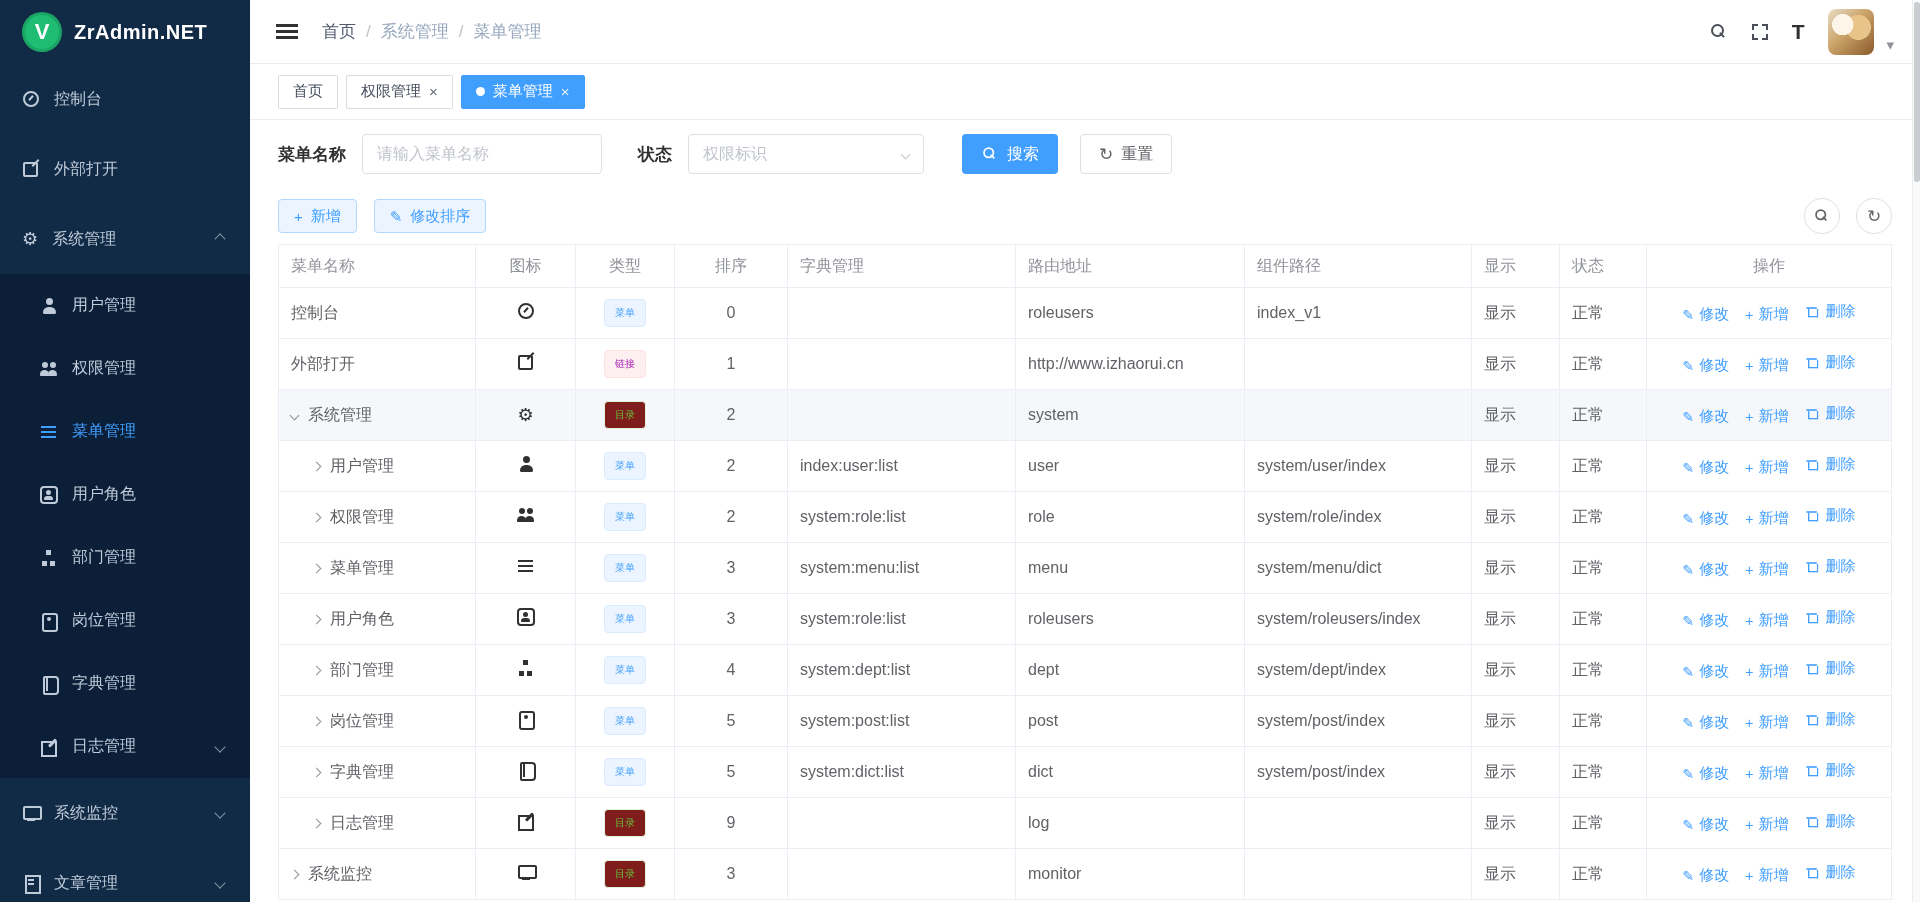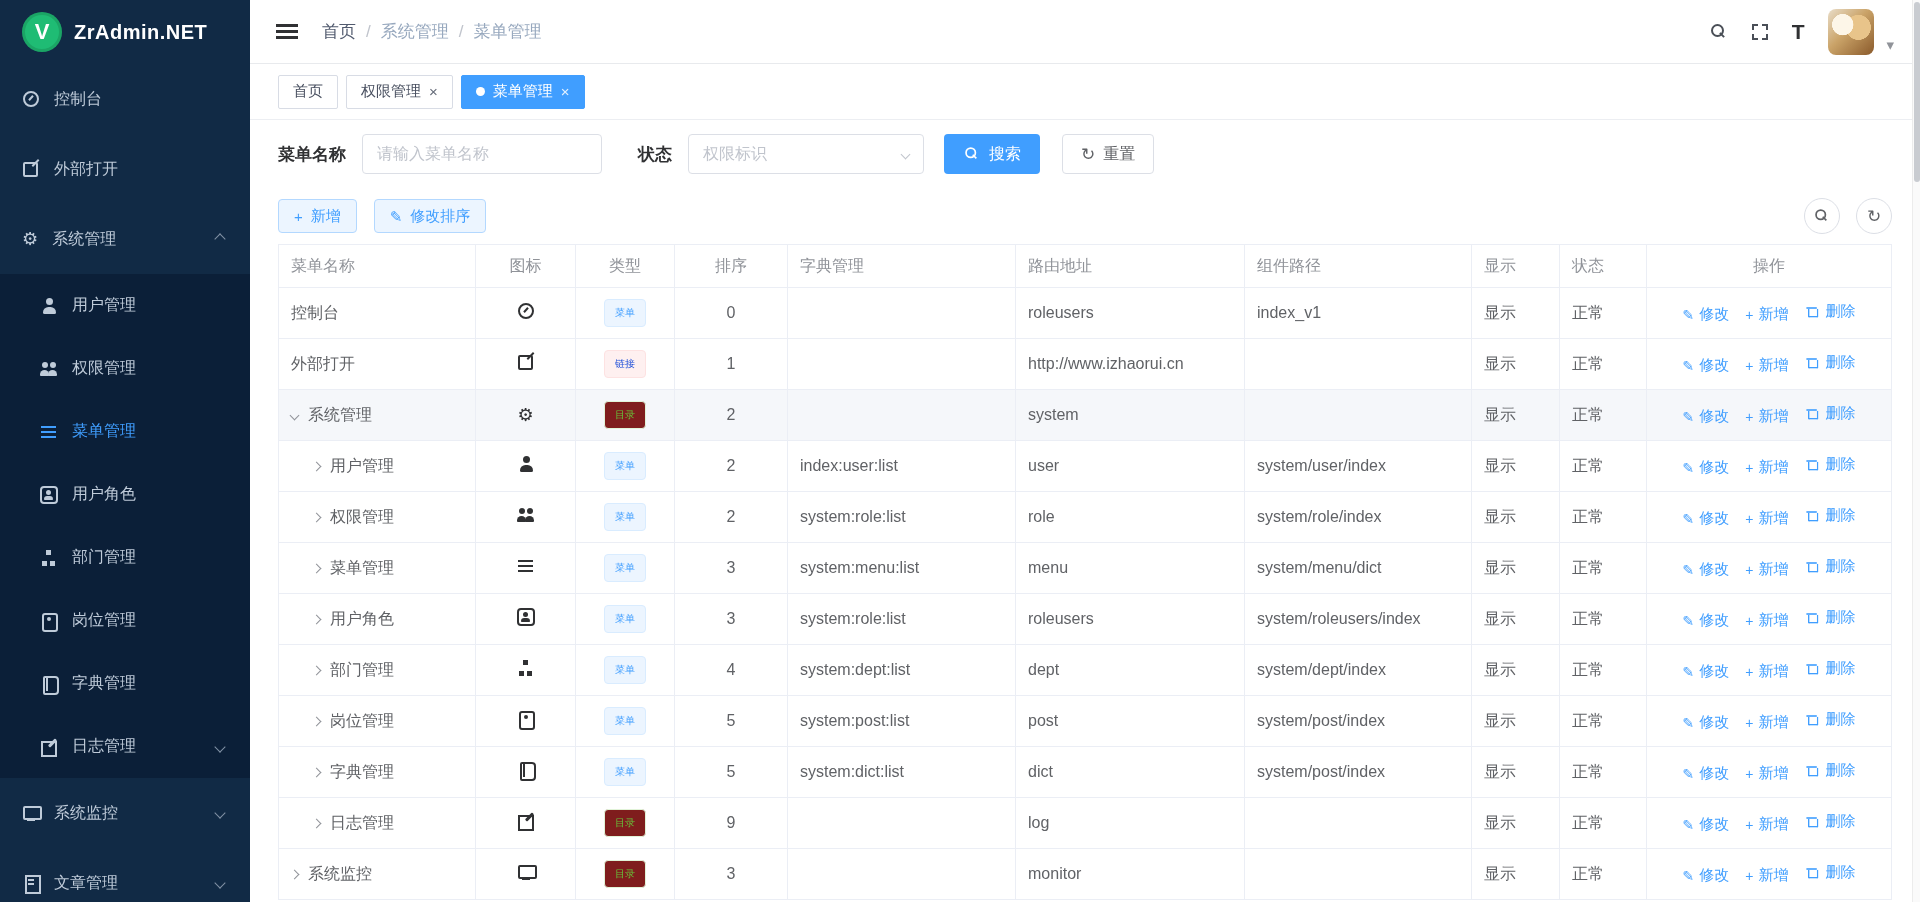--- a/index.html
+++ b/index.html
@@ -104,21 +104,21 @@
   .tab-close { font-size:15px; opacity:.85; cursor:pointer; }
 
   .content { padding:14px 28px 0 28px; flex:1; overflow:hidden; }
   .filters { display:flex; align-items:center; }
   .flabel { font-size:17px; font-weight:700; color:#303133; white-space:nowrap; }
   .finput { width:240px; height:40px; border:1px solid #dcdfe6; border-radius:4px; padding:0 14px; font-size:16px; color:#4d7c0f; margin-left:16px; outline:none; }
   .finput::placeholder { color:#c0c4cc; }
   .flabel.second { margin-left:36px; }
   .select { width:236px; height:40px; border:1px solid #dcdfe6; border-radius:4px; display:flex; align-items:center; justify-content:space-between; padding:0 14px; margin-left:16px; color:#c0c4cc; font-size:16px; background:#fff; cursor:pointer; }
   .btn { height:40px; border-radius:4px; font-size:16px; display:inline-flex; align-items:center; gap:8px; padding:0 18px; cursor:pointer; border:1px solid transparent; background:#fff; font-family:inherit; }
-  .btn-primary { background:#409eff; color:#fff; margin-left:20px; }
+  .btn-primary { background:#409eff; color:#fff; margin-left:38px; }
   .btn-default { border-color:#dcdfe6; color:#606266; margin-left:22px; }
   .refresh-glyph { font-size:17px; line-height:1; }
 
   .toolbar { display:flex; align-items:center; margin-top:24px; }
   .btn-plain { background:#ecf5ff; border-color:#b3d8ff; color:#409eff; height:34px; font-size:15px; padding:0 15px; border-radius:4px; }
   .btn-plain + .btn-plain { margin-left:17px; }
   .plain-glyph { font-size:15px; line-height:1; }
   .toolbar-right { margin-left:auto; display:flex; gap:16px; }
   .iconbtn { width:36px; height:36px; border-radius:50%; border:1px solid #dcdfe6; background:#fff; display:flex; align-items:center; justify-content:center; color:#606266; font-size:17px; cursor:pointer; }
 
@@ -126,21 +126,21 @@
   .grid { border-collapse:collapse; table-layout:fixed; width:1613px; margin-top:10px; font-size:16px; color:#606266; }
   .grid th, .grid td { border:1px solid #ebeef5; padding:0 12px; overflow:hidden; white-space:nowrap; text-align:left; }
   .grid th { height:43px; color:#909399; font-weight:400; }
   .grid td { height:51px; }
   .grid .tc { text-align:center; }
   .rowflex { display:flex; align-items:center; }
   tbody .ci, tbody .ci-glyph { color:#303133; }
   tr.hl { background:#f5f7fa; }
   .tag { display:inline-block; height:28px; line-height:26px; padding:0 10px; border-radius:4px; font-size:10px; border:1px solid; }
   .tag-blue { color:#409eff; background:#ecf5ff; border-color:#d9ecff; }
-  .tag-red { color:#1d4ed8; background:#fef0f0; border-color:#fde2e2; }
+  .tag-red { color:#a21caf; background:#fef0f0; border-color:#fde2e2; }
   .tag-green { color:#67c23a; background:#7f1d1d; border-color:#e1f3d8; }
   .op { color:#409eff; display:inline-flex; align-items:center; gap:5px; margin:0 8px; cursor:pointer; font-size:15px; text-decoration:none; }
   .op .ci-trash { transform:scale(.8); color:#409eff; }
   .op-glyph { font-size:14px; line-height:1; }
 
   
   .page-scrollbar { position:fixed; right:0; top:0; width:8px; height:902px; background:#fafafa; border-left:1px solid #ececec; }
   .page-scrollbar .thumb { position:absolute; top:2px; left:1px; width:6px; height:180px; border-radius:3px; background:#c9ccd1; }
 </style>
 </head>

